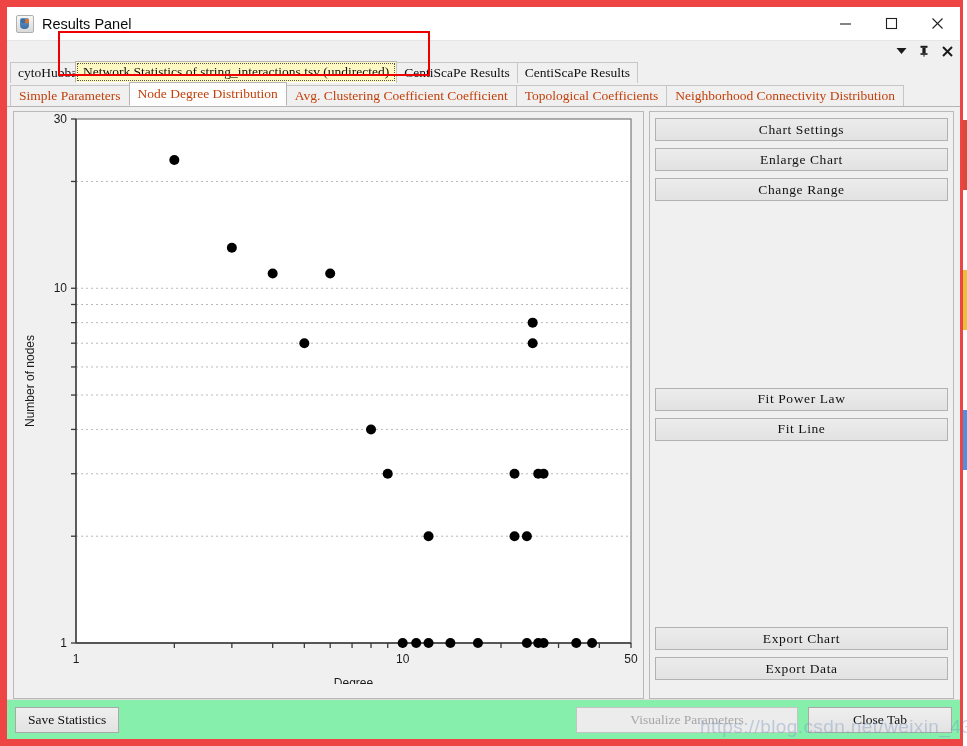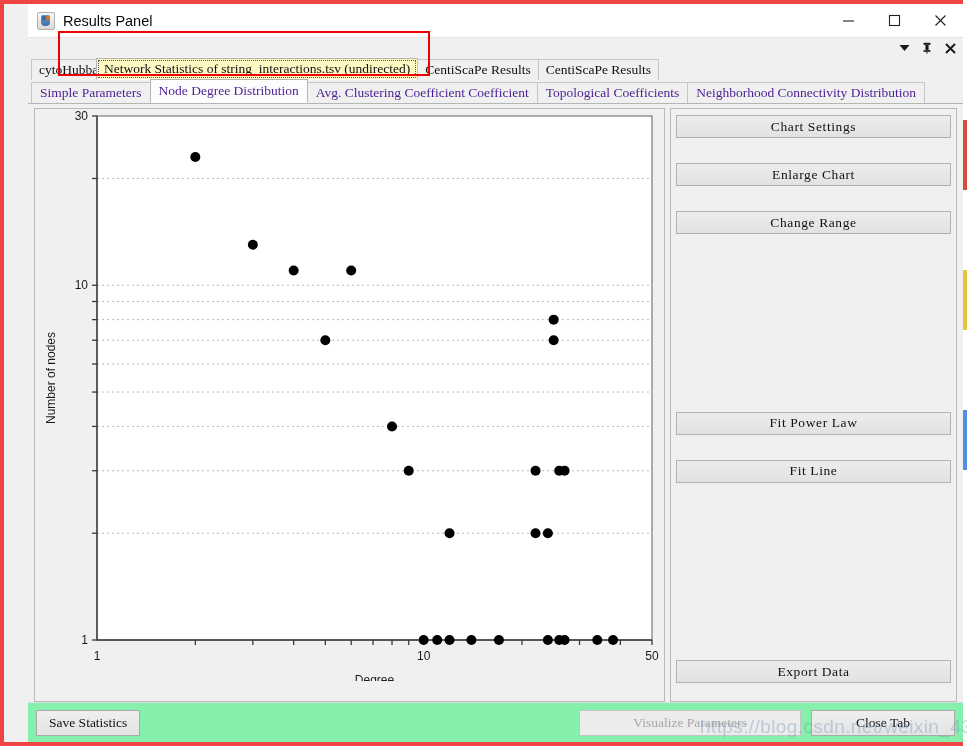--- a/index.html
+++ b/index.html
@@ -7,23 +7,23 @@
     width:967px;height:746px;
     background:#f0f0f0;
     font-family:"Liberation Serif", serif;
     overflow:hidden;
     position:relative;
   }
   
   .window{
     position:absolute;inset:0;
     background:#f0f0f0;
-    border:4px solid #ef4444;
+    border:7px solid #ef4444;
     box-sizing:border-box;
-    display:flex;flex-direction:column;padding-left:24px;
+    display:flex;flex-direction:column;
   }
   .titlebar{
     height:33px;min-height:33px;
     background:#ffffff;
     display:flex;align-items:center;
     border-bottom:1px solid #e6e6e6;
     position:relative;
   }
   .title-icon{
     width:16px;height:16px;margin-left:9px;margin-right:8px;
@@ -97,21 +97,21 @@
   
   .inner-tabs{
     height:23px;min-height:23px;
     display:flex;align-items:flex-end;
     padding-left:3px;
     background:#f0f0f0;
     border-bottom:1px solid #b5b5b5;
   }
   .itab{
     height:20px;line-height:20px;padding:0 8px;
-    font-family:"Liberation Serif",serif;font-size:13.5px;color:#4c1d95;
+    font-family:"Liberation Serif",serif;font-size:13.5px;color:#c2410c;
     background:#f0f0f0;border:1px solid #c6c6c6;border-bottom:none;
     margin-right:-1px;white-space:nowrap;
   }
   .itab.sel{
     background:#fdfdfd;height:22px;line-height:22px;
     border:1px solid #b5b5b5;border-bottom:1px solid #fdfdfd;
     position:relative;z-index:3;
   }
 
   
@@ -130,21 +130,21 @@
     display:flex;flex-direction:column;
     padding:6px 5px;box-sizing:border-box;
     position:relative;
   }
   .sbtn{
     height:21px;min-height:21px;
     background:linear-gradient(#ececec,#e2e2e2);
     border:1px solid #b2b2b2;
     font-family:"Liberation Serif",serif;font-size:13.5px;color:#111;
     display:flex;align-items:center;justify-content:center;
-    margin-bottom:25px;
+    margin-bottom:7px;
     letter-spacing:.6px;
   }
   .spacer{flex:1;}
 
   
   svg.plot{display:block;}
   .axis-label{
     font-family:"Liberation Sans",sans-serif;font-size:12px;fill:#1a1a1a;
   }
   .tick-label{
@@ -332,20 +332,21 @@
     </div>
 
     <div class="side-pane">
       <div class="sbtn">Chart Settings</div>
       <div class="sbtn">Enlarge Chart</div>
       <div class="sbtn">Change Range</div>
       <div class="spacer"></div>
       <div class="sbtn">Fit Power Law</div>
       <div class="sbtn">Fit Line</div>
       <div class="spacer"></div>
+      <div class="sbtn">Export Chart</div>
       <div class="sbtn" style="margin-bottom:12px">Export Data</div>
     </div>
   </div>
 
   <div class="bottombar">
     <div class="bbtn">Save Statistics</div>
     <div class="bfill"></div>
     <div class="bright">
       <div class="bbtn disabled" style="width:196px">Visualize Parameters</div>
       <div class="bbtn" style="width:118px">Close Tab</div>

